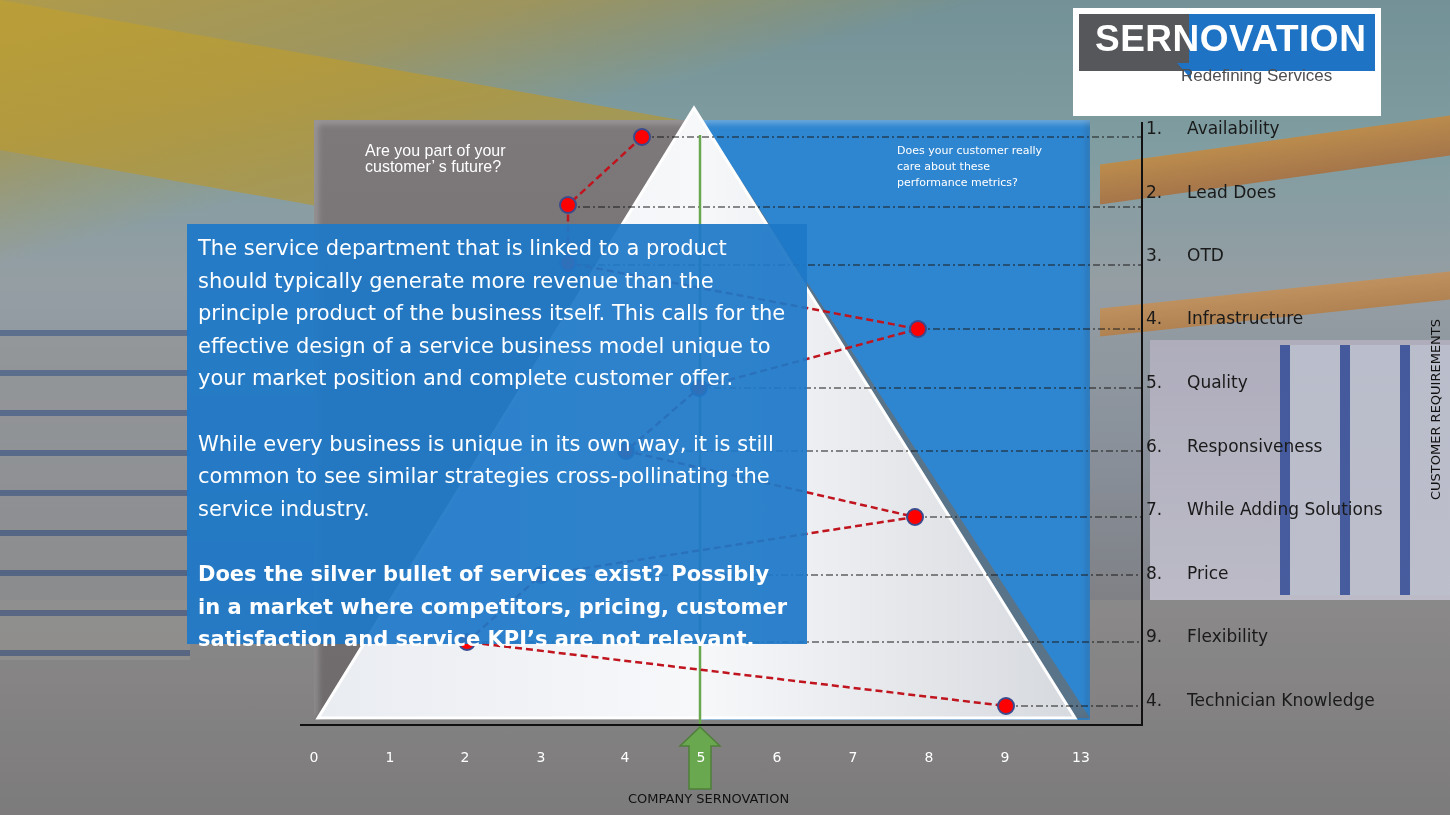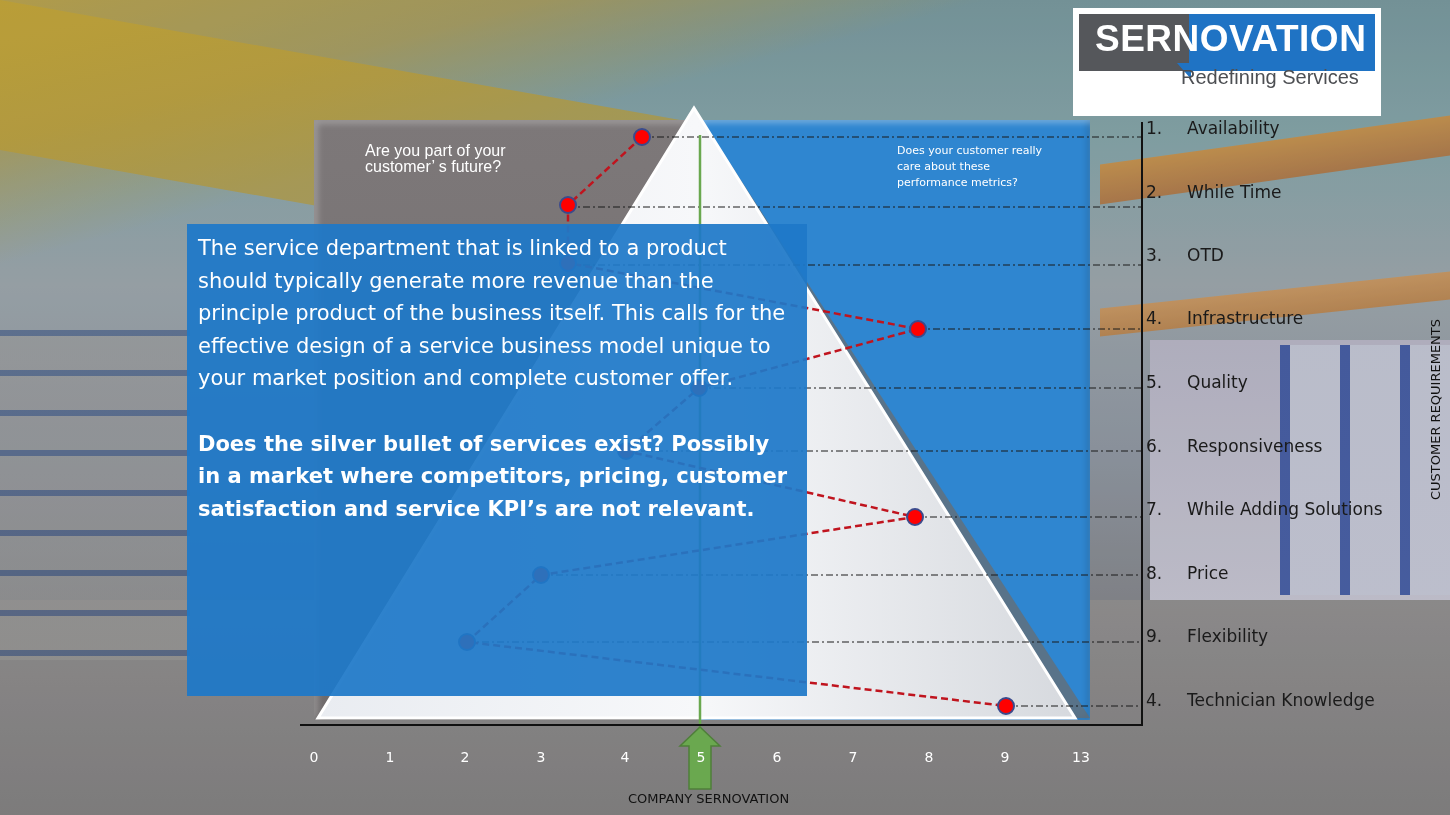--- a/index.html
+++ b/index.html
@@ -32,36 +32,36 @@
   .bg-shelves { position:absolute; left:0; top:330px; width:190px; height:330px;
     background: repeating-linear-gradient(180deg, #2e4f8a 0 6px, #a9a8a4 6px 40px); opacity:.55; }
   .dim { position:absolute; inset:0; background: rgba(60,60,70,0.18); }
 
   
   .logo { position:absolute; left:1073px; top:8px; width:308px; height:108px; background:#fff; }
   .logo .dark { position:absolute; left:6px; top:6px; width:110px; height:57px; background:#55575b; }
   .logo .blue { position:absolute; left:116px; top:6px; width:186px; height:57px; background:#1f73c4; }
   .logo .notch { position:absolute; left:104px; top:55px; width:14px; height:16px; background:#1f73c4; clip-path: polygon(100% 0, 100% 100%, 0 0); }
   .logo .word { position:absolute; left:22px; top:10px; font-size:37px; font-weight:bold; color:#fff; letter-spacing:0.5px; }
-  .logo .tag { position:absolute; left:108px; top:58px; font-size:20px; color:#4d4f53; }
+  .logo .tag { position:absolute; left:108px; top:58px; font-size:17px; color:#4d4f53; }
 
   
   .panel-grey { position:absolute; left:314px; top:120px; width:390px; height:600px;
     background: linear-gradient(180deg,#7d7879,#6f6b6c);
     box-shadow: inset 4px 4px 6px rgba(255,255,255,0.25), inset -3px -3px 6px rgba(0,0,0,0.2); }
   .panel-blue { position:absolute; left:700px; top:120px; width:390px; height:600px;
     background:#2f86d0;
     box-shadow: inset 3px 3px 6px rgba(255,255,255,0.35), inset -3px -3px 6px rgba(0,0,0,0.15); }
   .q-left { position:absolute; left:365px; top:143px; font-family:Liberation Sans, sans-serif; font-size:16px; line-height:16px; color:#fff; width:150px; }
   .q-right { position:absolute; left:897px; top:143px; font-family:"DejaVu Sans", sans-serif; font-size:11px; line-height:16px; color:#fff; width:160px; }
 
   svg.chart { position:absolute; left:0; top:0; width:1450px; height:815px; }
 
   
-  .textbox { position:absolute; left:187px; top:224px; width:620px; height:472px;
+  .textbox { position:absolute; left:187px; top:224px; width:620px; height:420px;
     background: rgba(30,120,200,0.93); padding:8px 10px 0 11px; color:#fff;
     font-family:"DejaVu Sans", sans-serif; font-size:21px; line-height:32.6px; }
   .textbox p { margin-bottom:32.6px; }
   .textbox p:last-child { margin-bottom:16px;font-weight:bold; }
 
   
   .req { position:absolute; font-family:"DejaVu Sans", sans-serif; font-size:17px; color:#1a1a1a; }
   .req .num { position:absolute; left:0; }
   .req .lbl { position:absolute; left:41px; white-space:nowrap; }
 
@@ -140,30 +140,31 @@
   </g>
 
   <line x1="1142" y1="122" x2="1142" y2="725" stroke="#111" stroke-width="2"></line>
   <line x1="300" y1="725" x2="1143" y2="725" stroke="#111" stroke-width="2"></line>
 
   <polygon points="700,727 720,746 711,746 711,789 689,789 689,746 680,746" fill="#6aa84f" stroke="#4f7f3a" stroke-width="1.5"></polygon>
 </svg>
 
 <div class="textbox">
   <p>The service department that is linked to a product should typically generate more revenue than the principle product of the business itself. This calls for the effective design of a service business model unique to your market position and complete customer offer.</p>
+  <p>While every business is unique in its own way, it is still common to see similar strategies cross-pollinating the service industry.</p>
   <p>Does the silver bullet of services exist? Possibly in a market where competitors, pricing, customer satisfaction and service KPI’s are not relevant.</p>
 </div>
 
 <div class="req" style="left:1146px; top:118px;">
   <span class="num">1.</span>
   <span class="lbl">Availability</span>
 </div>
 <div class="req" style="left:1146px; top:182px;">
   <span class="num">2.</span>
-  <span class="lbl">While Time</span>
+  <span class="lbl">Lead Does</span>
 </div>
 <div class="req" style="left:1146px; top:245px;">
   <span class="num">3.</span>
   <span class="lbl">OTD</span>
 </div>
 <div class="req" style="left:1146px; top:308px;">
   <span class="num">4.</span>
   <span class="lbl">Infrastructure</span>
 </div>
 <div class="req" style="left:1146px; top:372px;">

